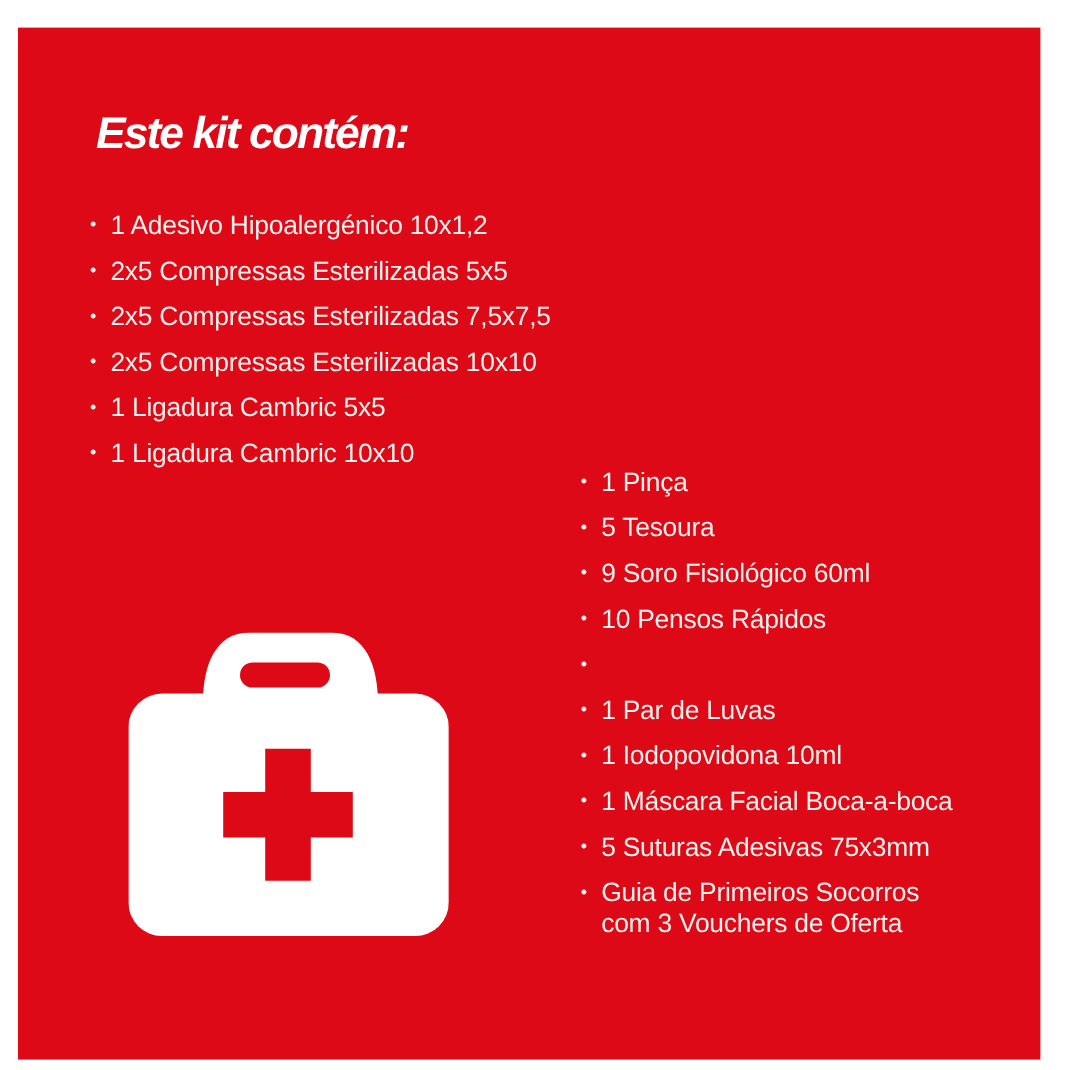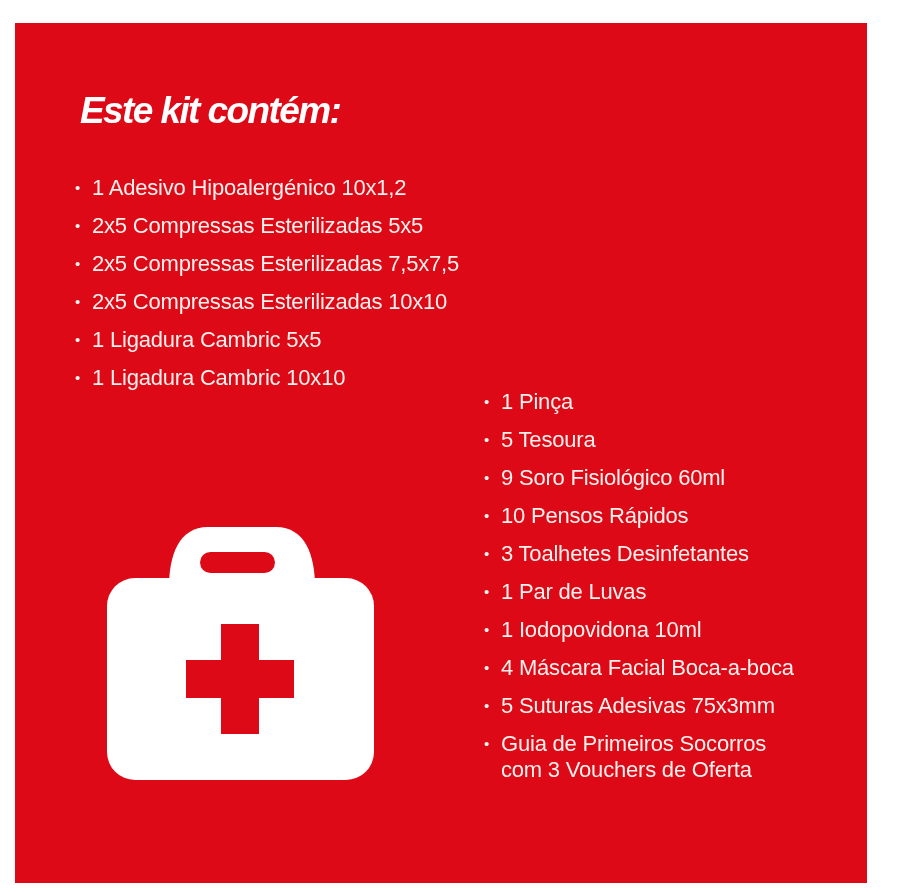--- a/index.html
+++ b/index.html
@@ -96,33 +96,32 @@
         <li>
           <span class="bullet">•</span>
           <span class="item-text">9 Soro Fisiológico 60ml</span>
         </li>
         <li>
           <span class="bullet">•</span>
           <span class="item-text">10 Pensos Rápidos</span>
         </li>
         <li>
           <span class="bullet">•</span>
-          <span class="item-text">3 Toalhetes Desinfetantes</span>
         </li>
         <li>
           <span class="bullet">•</span>
           <span class="item-text">1 Par de Luvas</span>
         </li>
         <li>
           <span class="bullet">•</span>
           <span class="item-text">1 Iodopovidona 10ml</span>
         </li>
         <li>
           <span class="bullet">•</span>
-          <span class="item-text">4 Máscara Facial Boca-a-boca</span>
+          <span class="item-text">1 Máscara Facial Boca-a-boca</span>
         </li>
         <li>
           <span class="bullet">•</span>
           <span class="item-text">5 Suturas Adesivas 75x3mm</span>
         </li>
         <li>
           <span class="bullet">•</span>
           <span class="item-text">Guia de Primeiros Socorros
 com 3 Vouchers de Oferta</span>
         </li>

